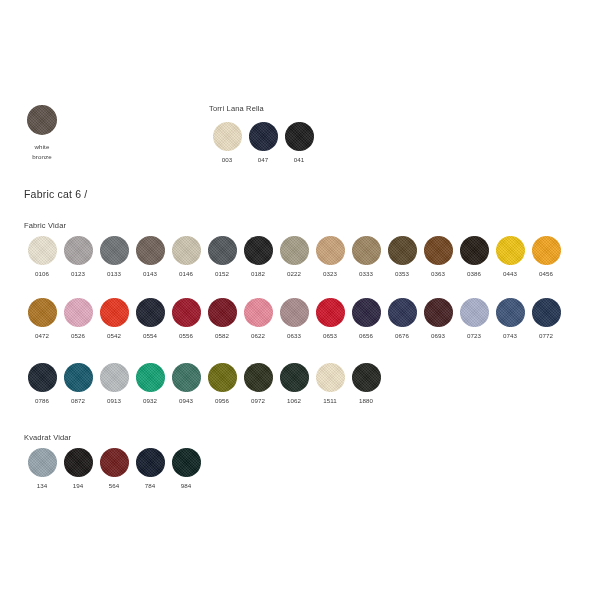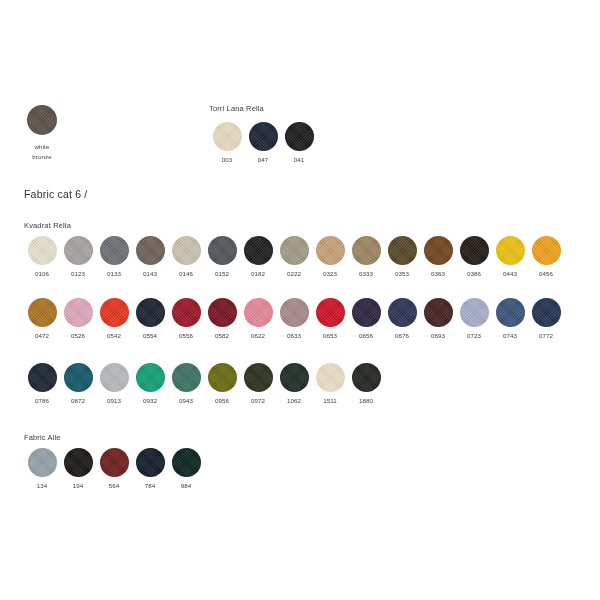--- a/index.html
+++ b/index.html
@@ -132,21 +132,21 @@
         <div class="swatch-cell">
           <div class="dot" style="background: rgb(27, 27, 27);"></div>
           <div class="dot-label">041</div>
         </div>
       </div>
   </div>
 
   <div id="section-heading">Fabric cat 6 /</div>
 
   <div class="group" id="group-vidar-1">
-    <div class="group-title">Kvadrat Rella</div>
+    <div class="group-title">Fabric Vidar</div>
     <div class="swatch-row">
         <div class="swatch-cell">
           <div class="dot" style="background: rgb(232, 225, 208);"></div>
           <div class="dot-label">0106</div>
         </div>
         <div class="swatch-cell">
           <div class="dot" style="background: rgb(168, 162, 163);"></div>
           <div class="dot-label">0123</div>
         </div>
         <div class="swatch-cell">
@@ -308,21 +308,21 @@
           <div class="dot-label">1511</div>
         </div>
         <div class="swatch-cell">
           <div class="dot" style="background: rgb(33, 36, 31);"></div>
           <div class="dot-label">1880</div>
         </div>
       </div>
   </div>
 
   <div class="group" id="group-alle">
-    <div class="group-title">Fabric Alle</div>
+    <div class="group-title">Kvadrat Vidar</div>
     <div class="swatch-row">
         <div class="swatch-cell">
           <div class="dot" style="background: rgb(148, 162, 171);"></div>
           <div class="dot-label">134</div>
         </div>
         <div class="swatch-cell">
           <div class="dot" style="background: rgb(26, 22, 22);"></div>
           <div class="dot-label">194</div>
         </div>
         <div class="swatch-cell">

